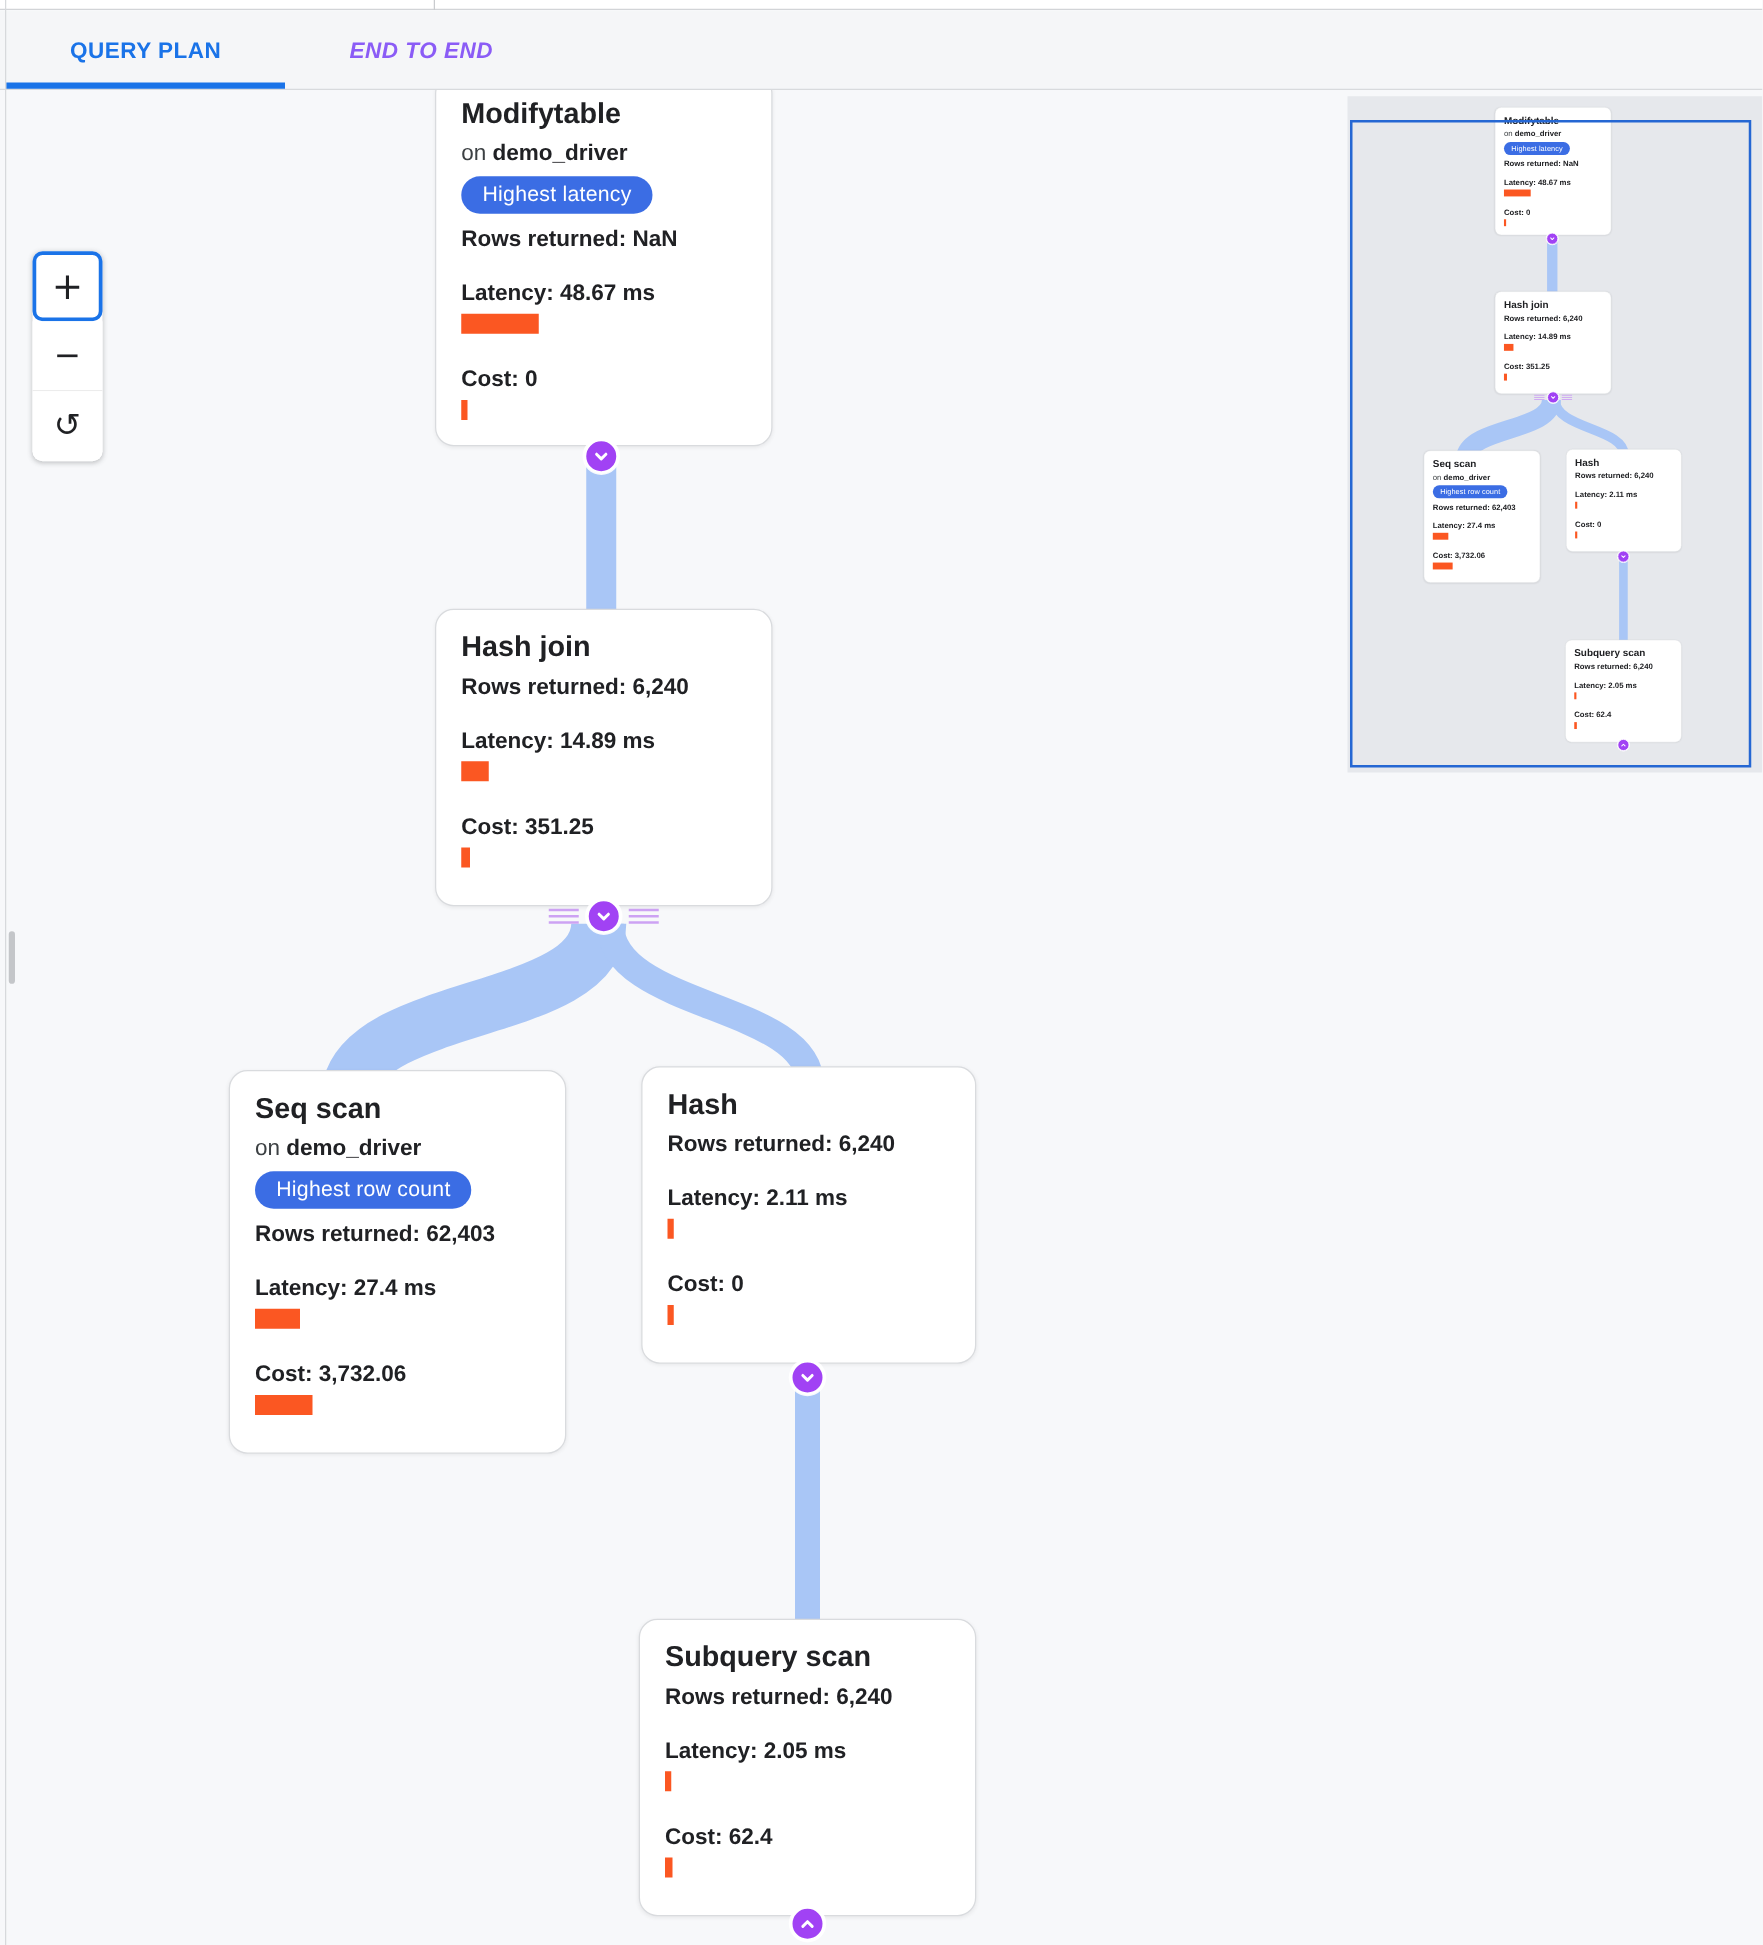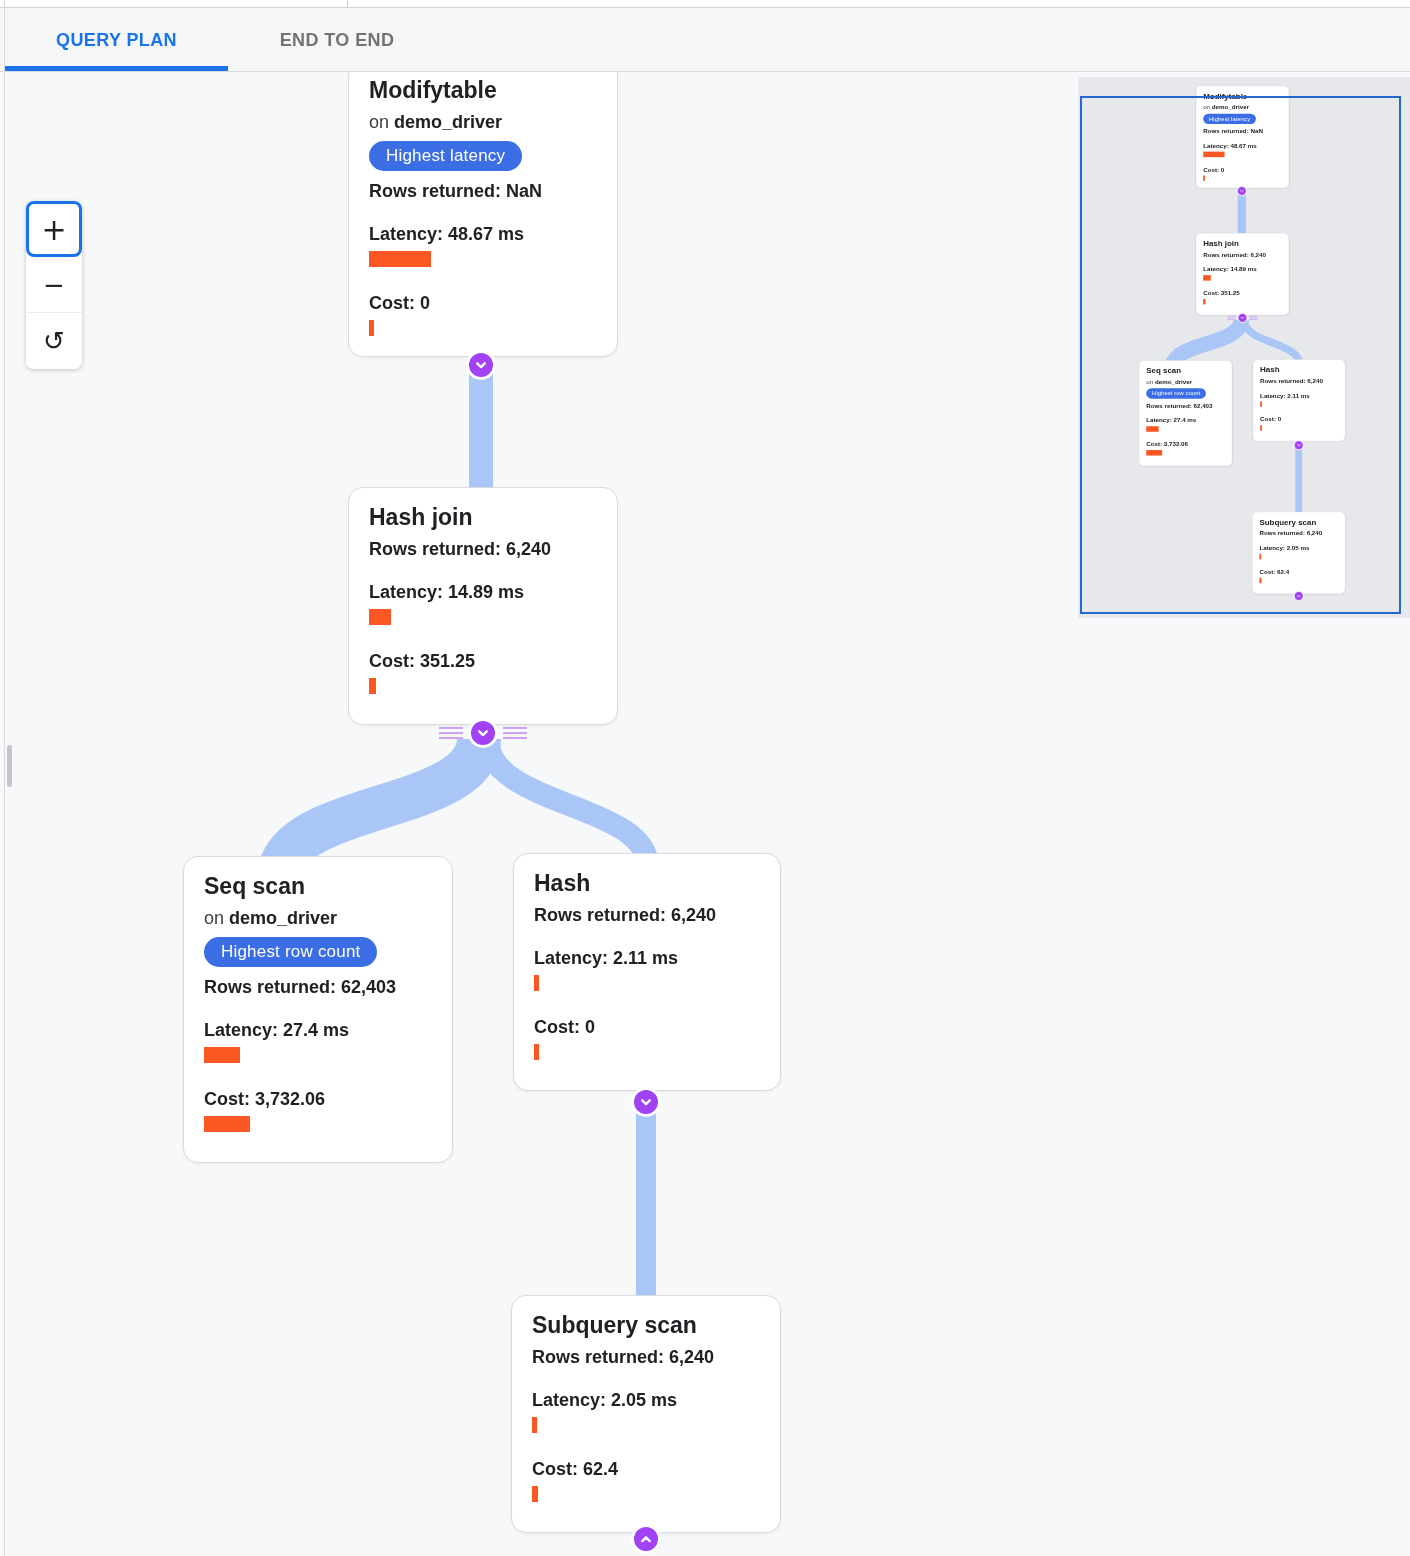--- a/index.html
+++ b/index.html
@@ -12,21 +12,21 @@
     background:#ffffff; border-bottom:1px solid #d2d4d7; z-index:30; }
   .topstrip .tick { position:absolute; left:347px; top:0; width:1px; height:8px; background:#c9cbce; }
 
   
   .tabbar { position:absolute; left:0; top:9px; width:1410px; height:63px;
     background:#f5f6f8; border-bottom:1px solid #d8dadd; z-index:25; }
   .tab { position:absolute; top:0; height:62px; display:flex; align-items:center;
     justify-content:center; font-size:18px; font-weight:700; letter-spacing:0.4px;
     cursor:pointer; }
   .tab.t1 { left:5px; width:223px; color:#1a73e8; }
-  .tab.t2 { left:228px; width:218px; color:#737373; }
+  .tab.t2 { left:228px; width:218px; color:#8b5cf6;font-style:italic; }
   .tab-underline { position:absolute; left:5px; bottom:0; width:223px; height:5px; background:#1a73e8; }
 
   
   .canvas { position:absolute; left:0; top:72px; width:1410px; height:1484px;
     background:#f7f8fa; overflow:hidden; }
 
   .left-divider { position:absolute; left:4px; top:0; width:1px; height:1556px;
     background:#d7d9dc; z-index:40; }
   .scroll-thumb { position:absolute; left:7px; top:673px; width:5px; height:42px;
     background:#c4c6c9; border-radius:3px; z-index:40; }

